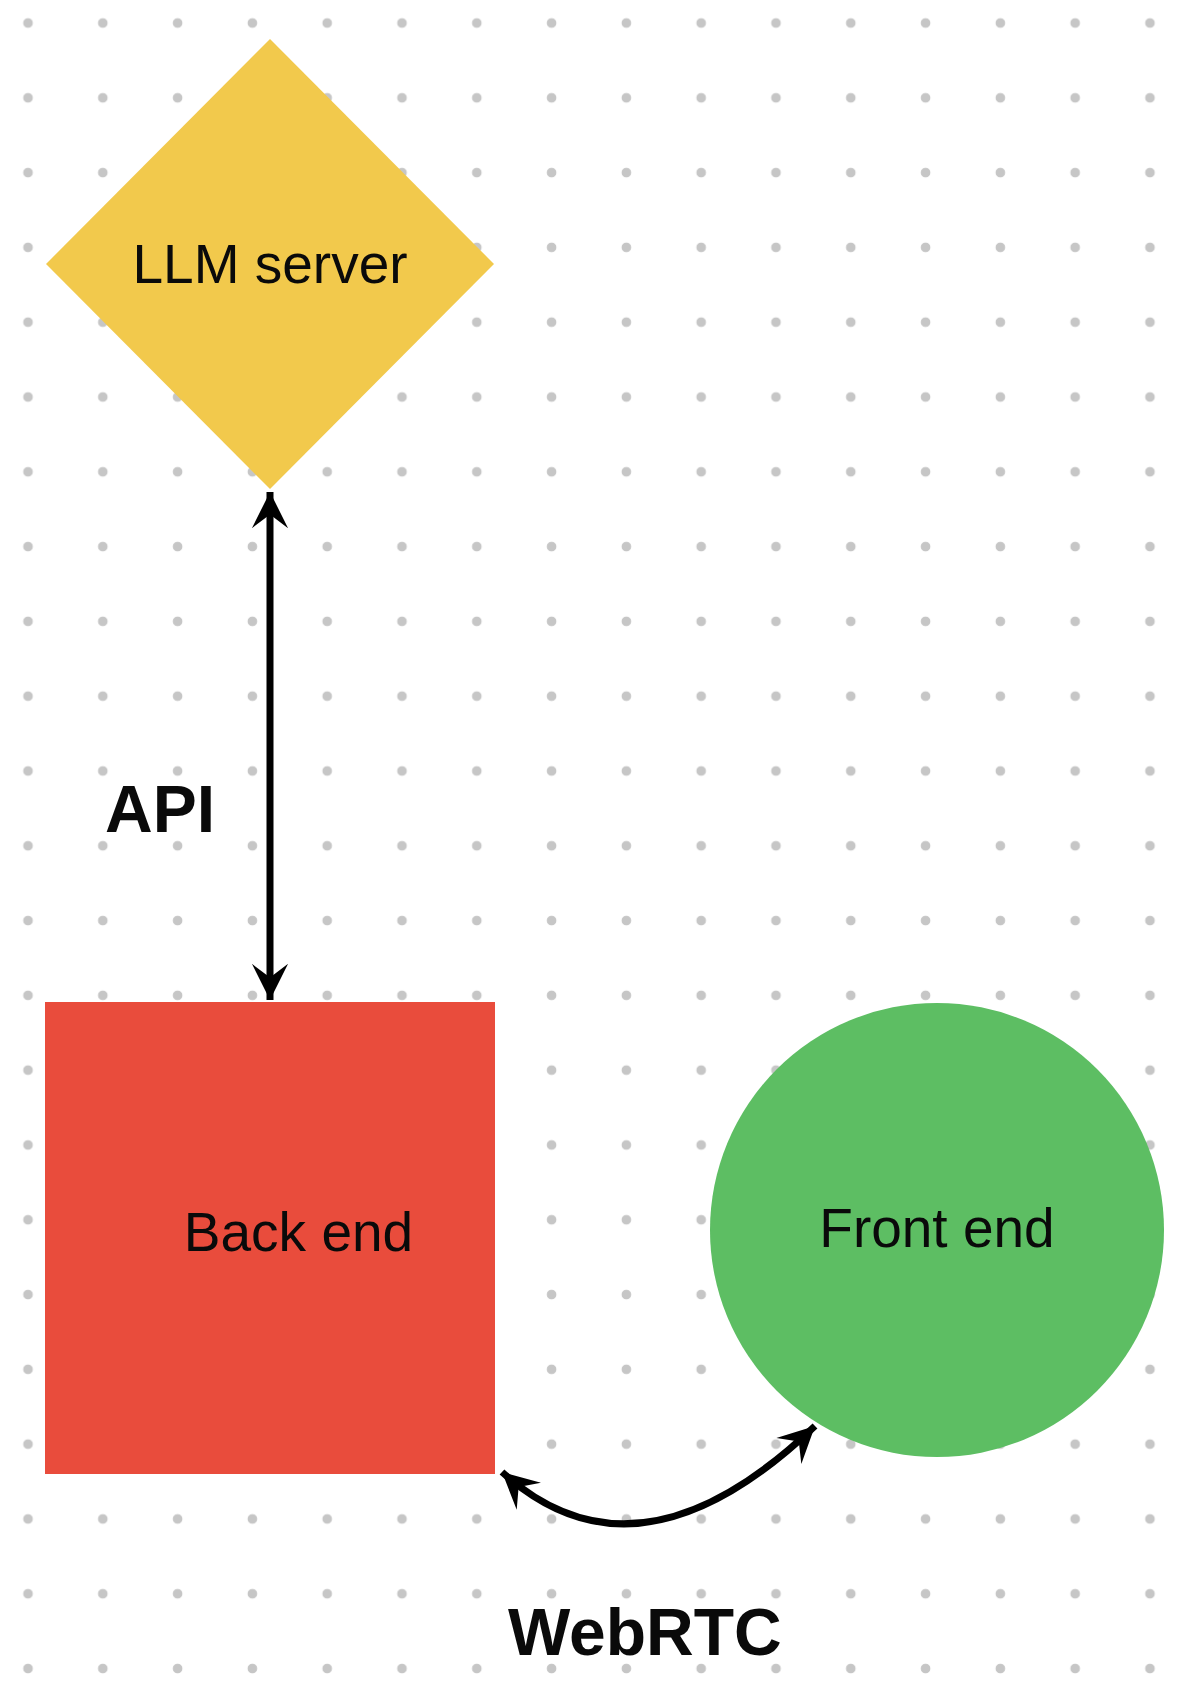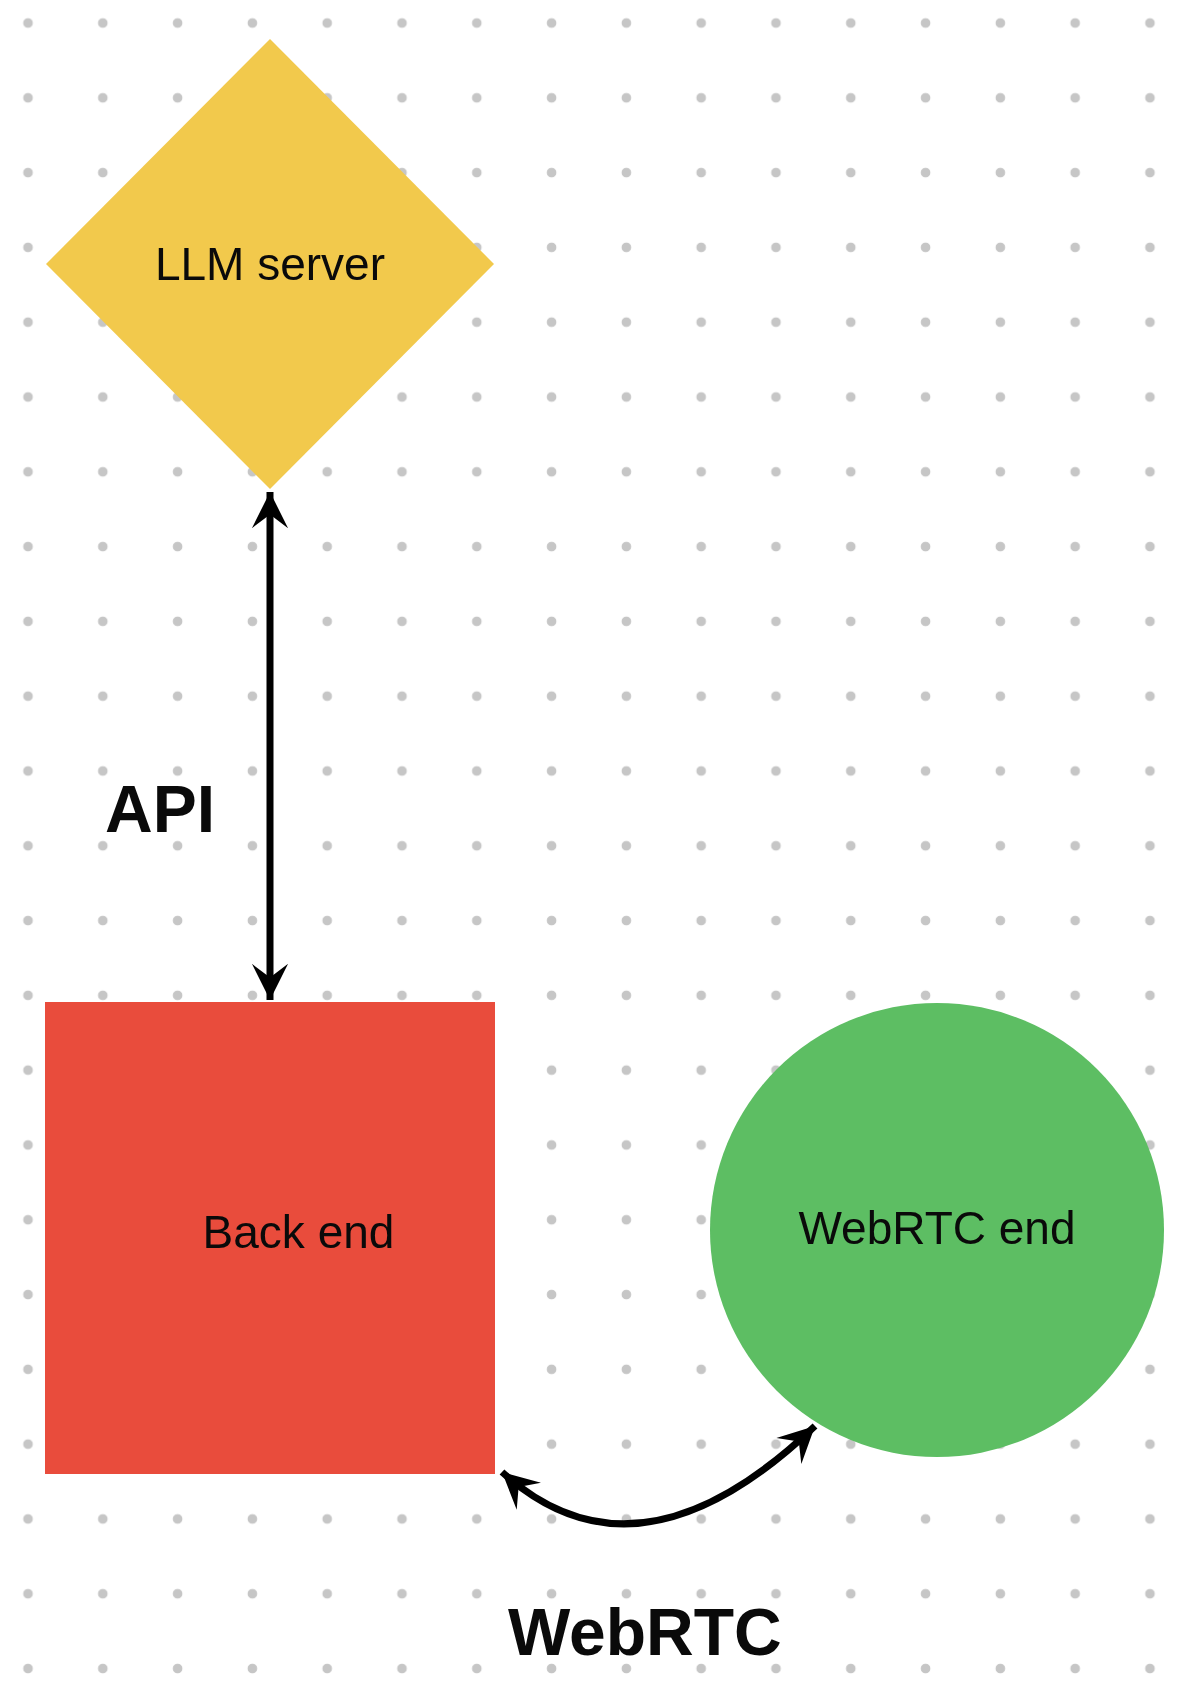--- a/index.html
+++ b/index.html
@@ -24,21 +24,21 @@
     position: absolute;
     left: 0;
     top: 0;
   }
   .label {
     position: absolute;
     white-space: nowrap;
     color: #0a0a0a;
   }
   .node-label {
-    font-size: 46px;
+    font-size: 55px;
     line-height: 66px;
     text-align: center;
     font-weight: 400;
   }
   .edge-label {
     font-size: 66px;
     line-height: 66px;
     font-weight: 700;
     margin-top: 28px;
   }
@@ -63,19 +63,19 @@
 
     <line x1="270" y1="492" x2="270" y2="1000" stroke-width="7" fill="none" marker-start="url(#arrowhead)" marker-end="url(#arrowhead)" stroke="#000000"></line>
 
     <path d="M 502 1472 Q 638 1595 815 1426" stroke-width="7" fill="none" marker-start="url(#arrowhead)" marker-end="url(#arrowhead)" stroke="#000000"></path>
   </svg>
 
   <div class="label node-label" style="left:70px;  top:231px;  width:400px;">LLM server</div>
 
   <div class="label node-label" style="left:45px;  top:1199px; width:507px;">Back end</div>
 
-  <div class="label node-label" style="left:712px; top:1195px; width:450px;">WebRTC end</div>
+  <div class="label node-label" style="left:712px; top:1195px; width:450px;">Front end</div>
 
   <div class="label edge-label" style="left:105px; top:748px;">API</div>
 
   <div class="label edge-label" style="left:508px; top:1571px;">WebRTC</div>
 
 </div>
 
 </body></html>

